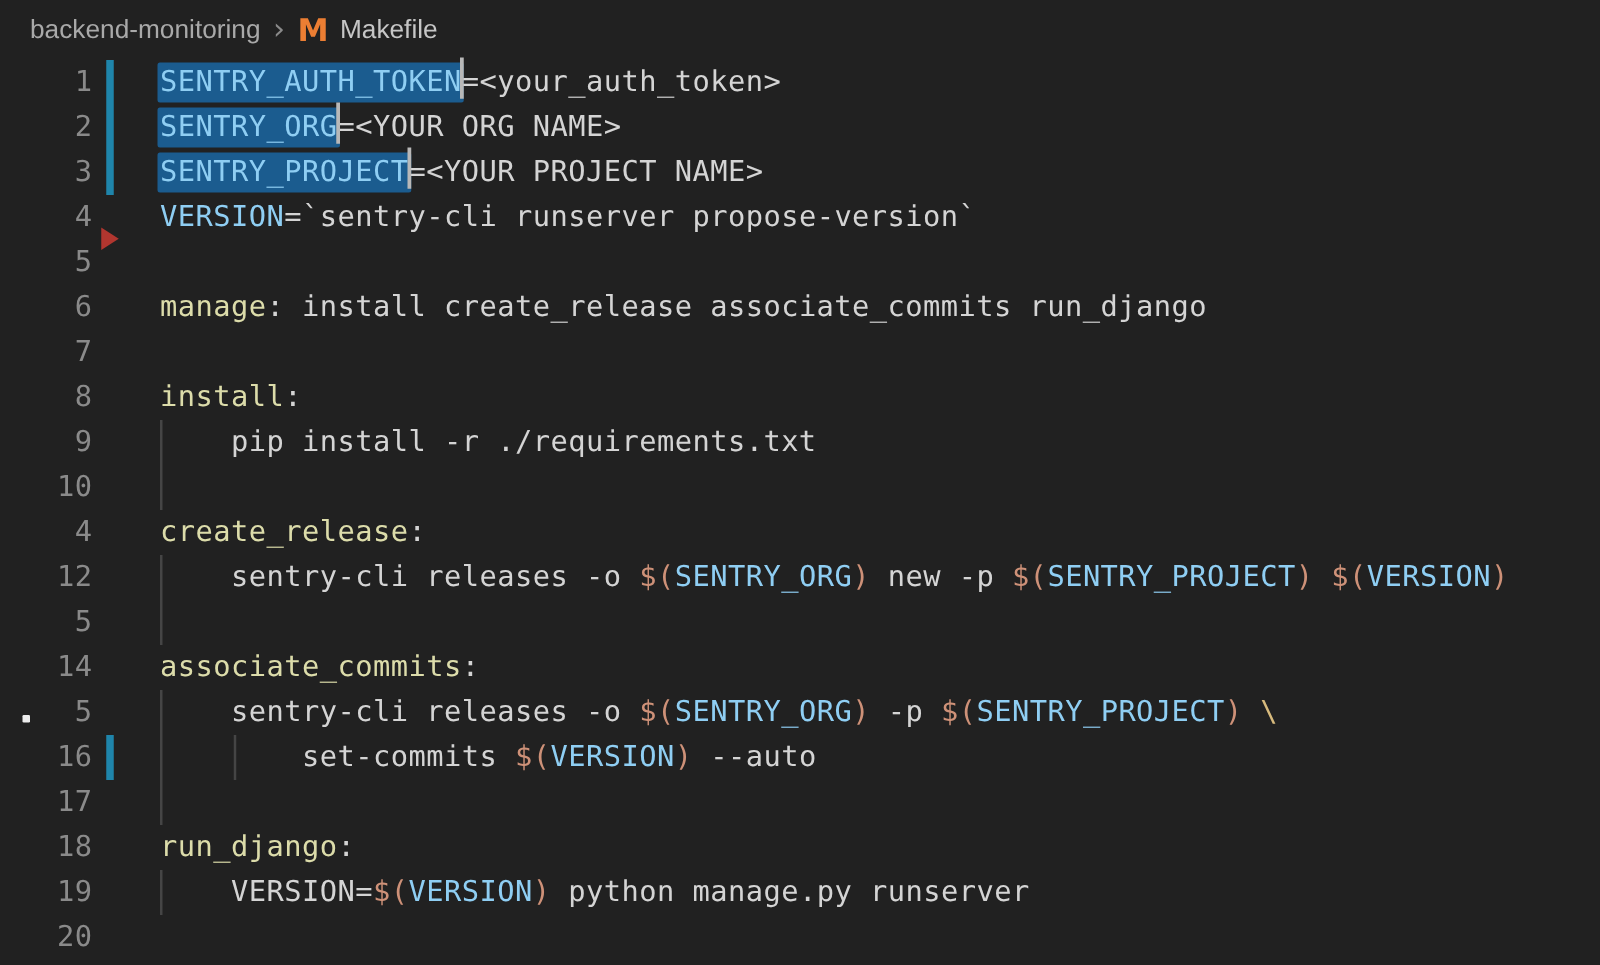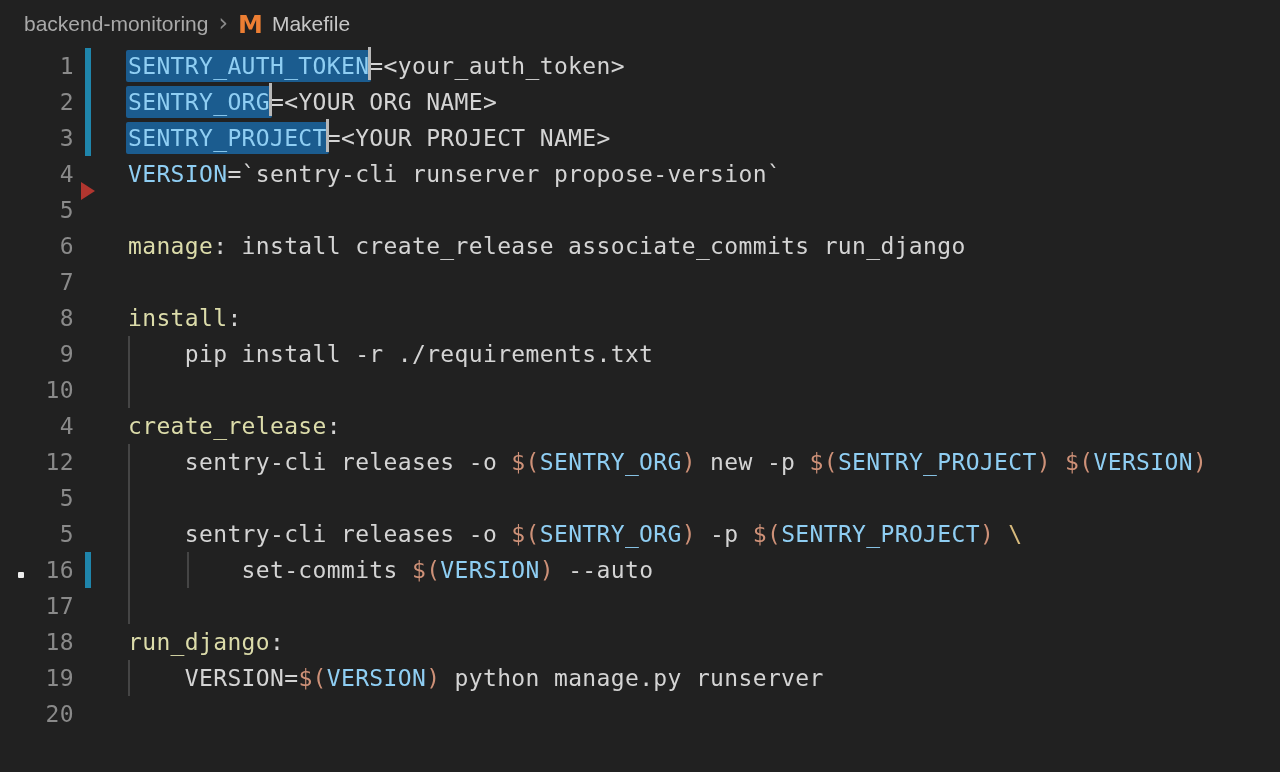--- a/index.html
+++ b/index.html
@@ -143,20 +143,24 @@
       <span class="num">12</span>
       <span class="guide" style="left: 128px;"></span>
       <span class="code"><span class="tok-plain">    sentry-cli releases -o </span><span class="tok-paren">$(</span><span class="tok-var">SENTRY_ORG</span><span class="tok-paren">)</span><span class="tok-plain"> new -p </span><span class="tok-paren">$(</span><span class="tok-var">SENTRY_PROJECT</span><span class="tok-paren">)</span><span class="tok-plain"> </span><span class="tok-paren">$(</span><span class="tok-var">VERSION</span><span class="tok-paren">)</span></span>
     </div>
     <div class="row">
       <span class="num">5</span>
       <span class="guide" style="left: 128px;"></span>
       <span class="code"></span>
     </div>
     <div class="row">
+      <span class="num">14</span>
+      <span class="code"><span class="tok-target">associate_commits</span><span class="tok-plain">:</span></span>
+    </div>
+    <div class="row">
       <span class="num">5</span>
       <span class="guide" style="left: 128px;"></span>
       <span class="code"><span class="tok-plain">    sentry-cli releases -o </span><span class="tok-paren">$(</span><span class="tok-var">SENTRY_ORG</span><span class="tok-paren">)</span><span class="tok-plain"> -p </span><span class="tok-paren">$(</span><span class="tok-var">SENTRY_PROJECT</span><span class="tok-paren">)</span><span class="tok-plain"> </span><span class="tok-escape">\</span></span>
     </div>
     <div class="row">
       <span class="num">16</span>
       <span class="modbar"></span>
       <span class="guide" style="left: 128px;"></span>
       <span class="guide" style="left: 187px;"></span>
       <span class="code"><span class="tok-plain">        set-commits </span><span class="tok-paren">$(</span><span class="tok-var">VERSION</span><span class="tok-paren">)</span><span class="tok-plain"> --auto</span></span>

